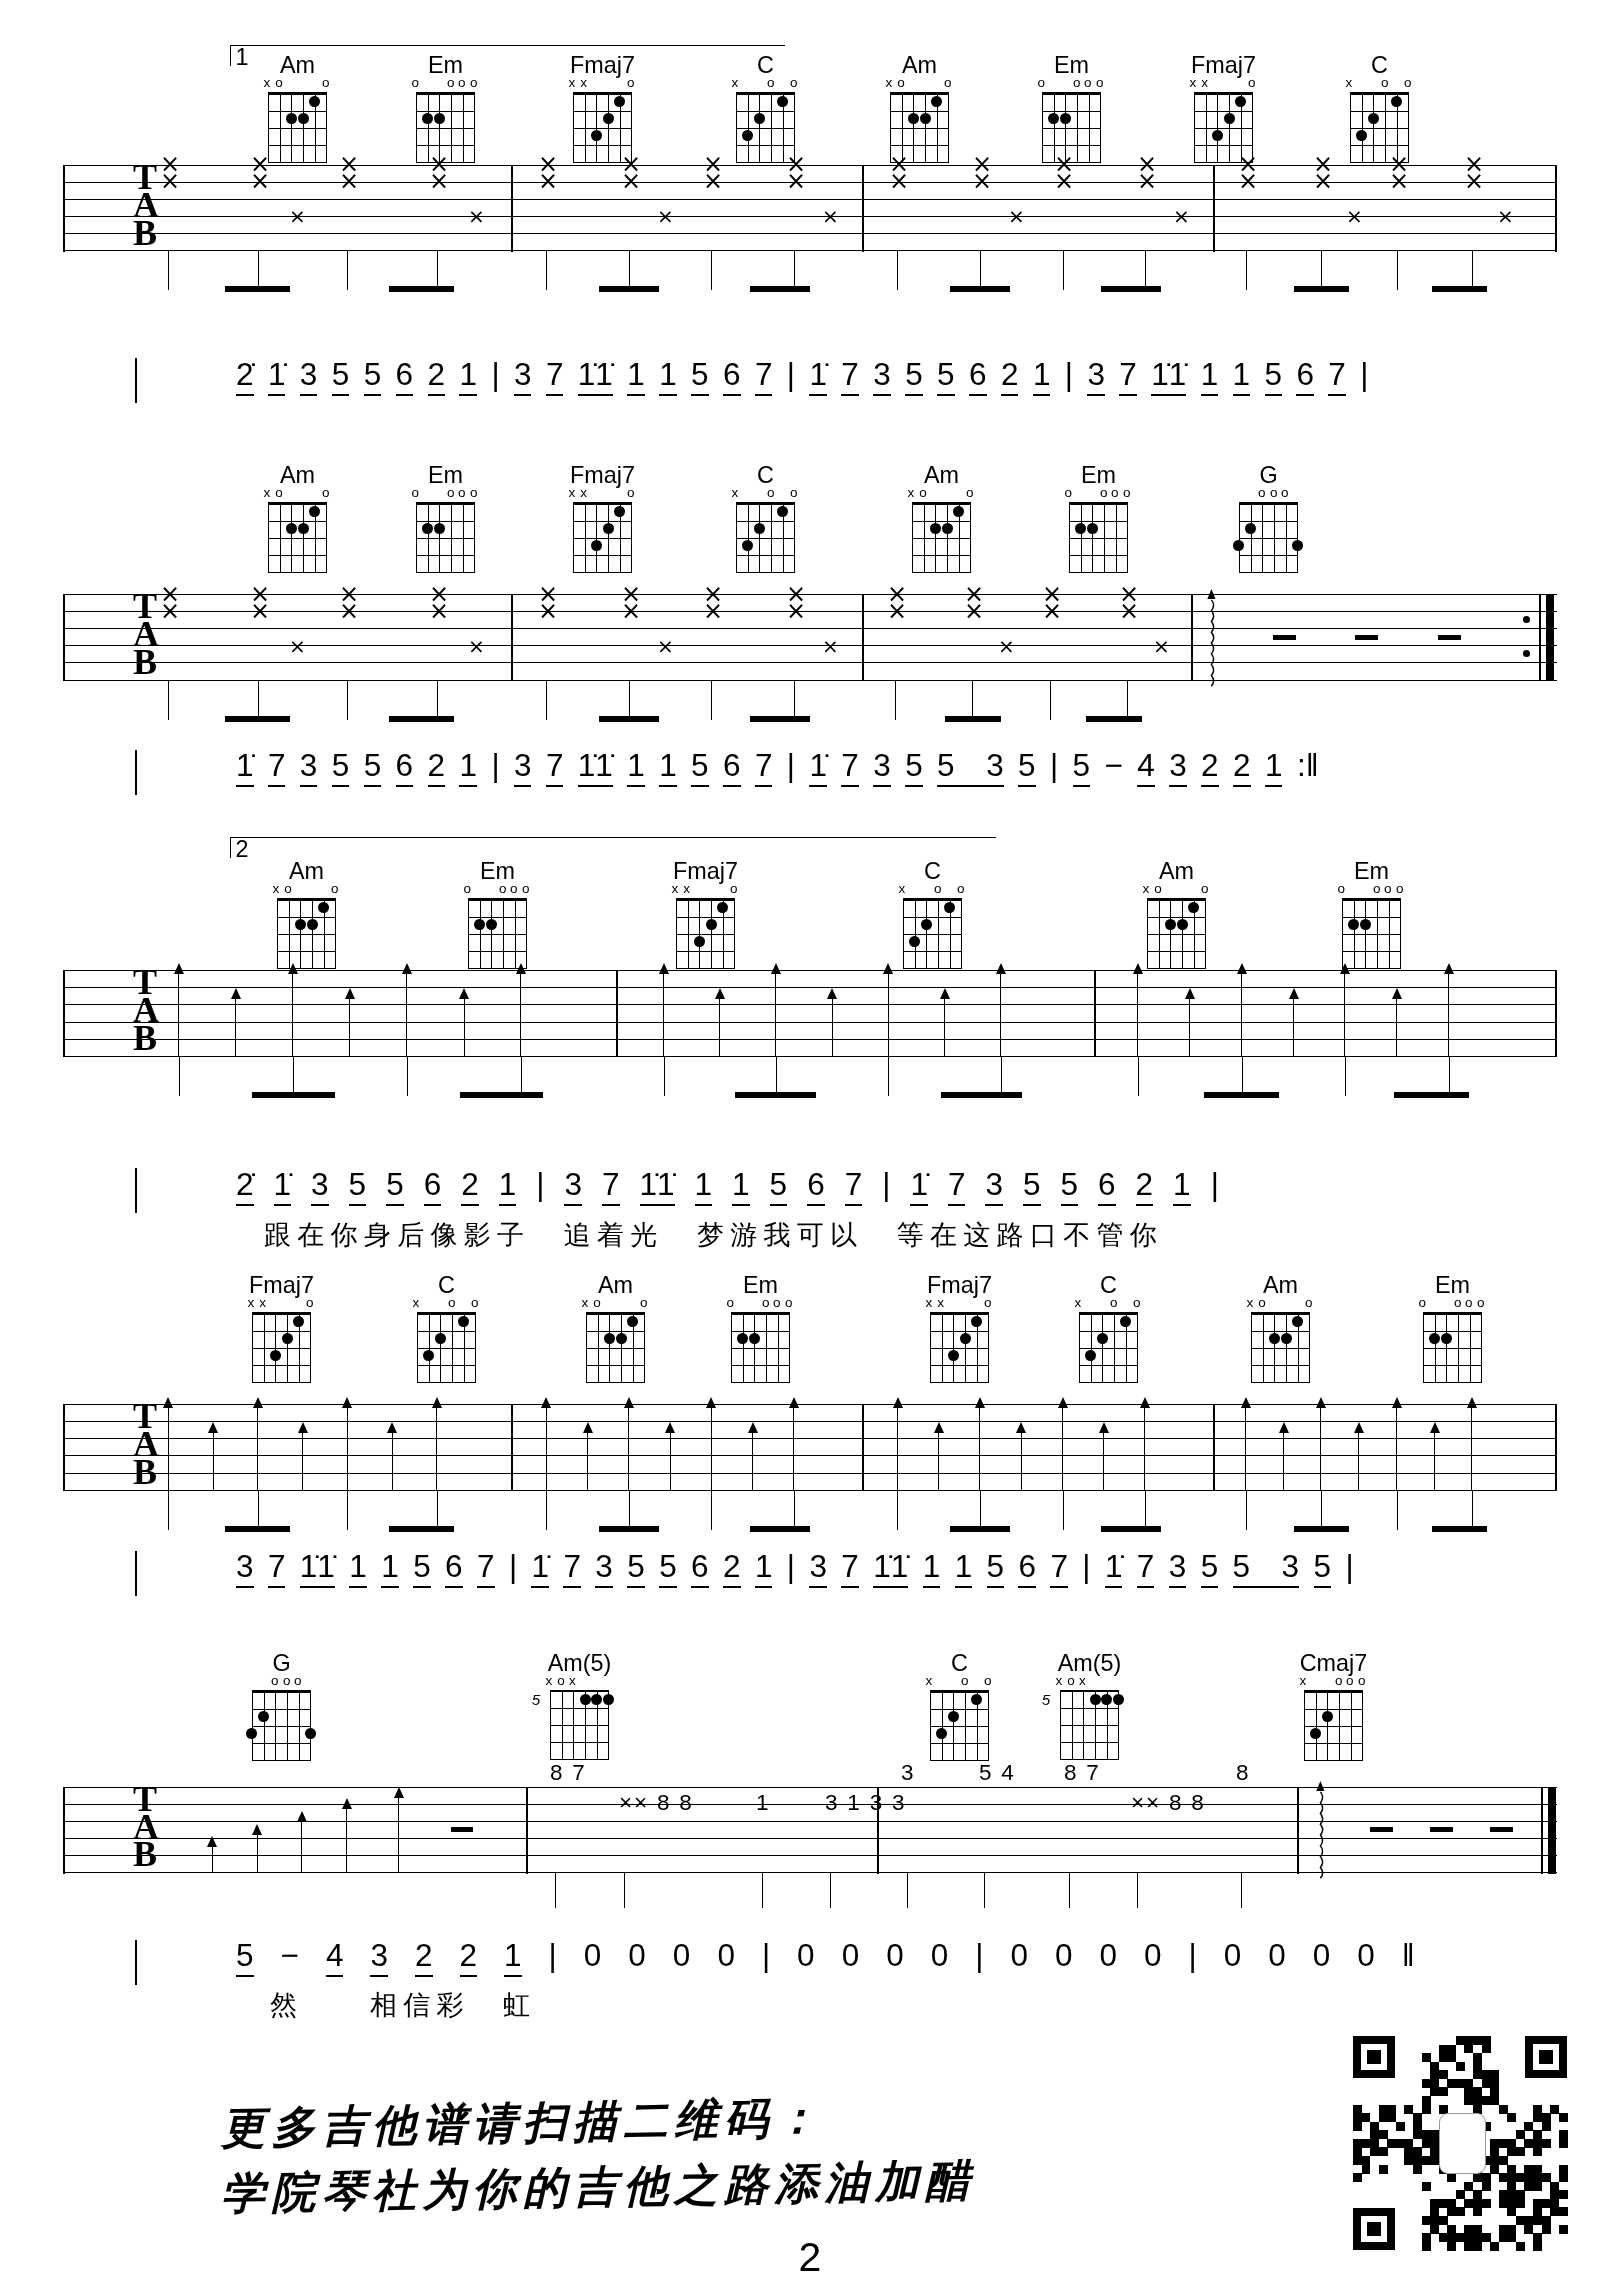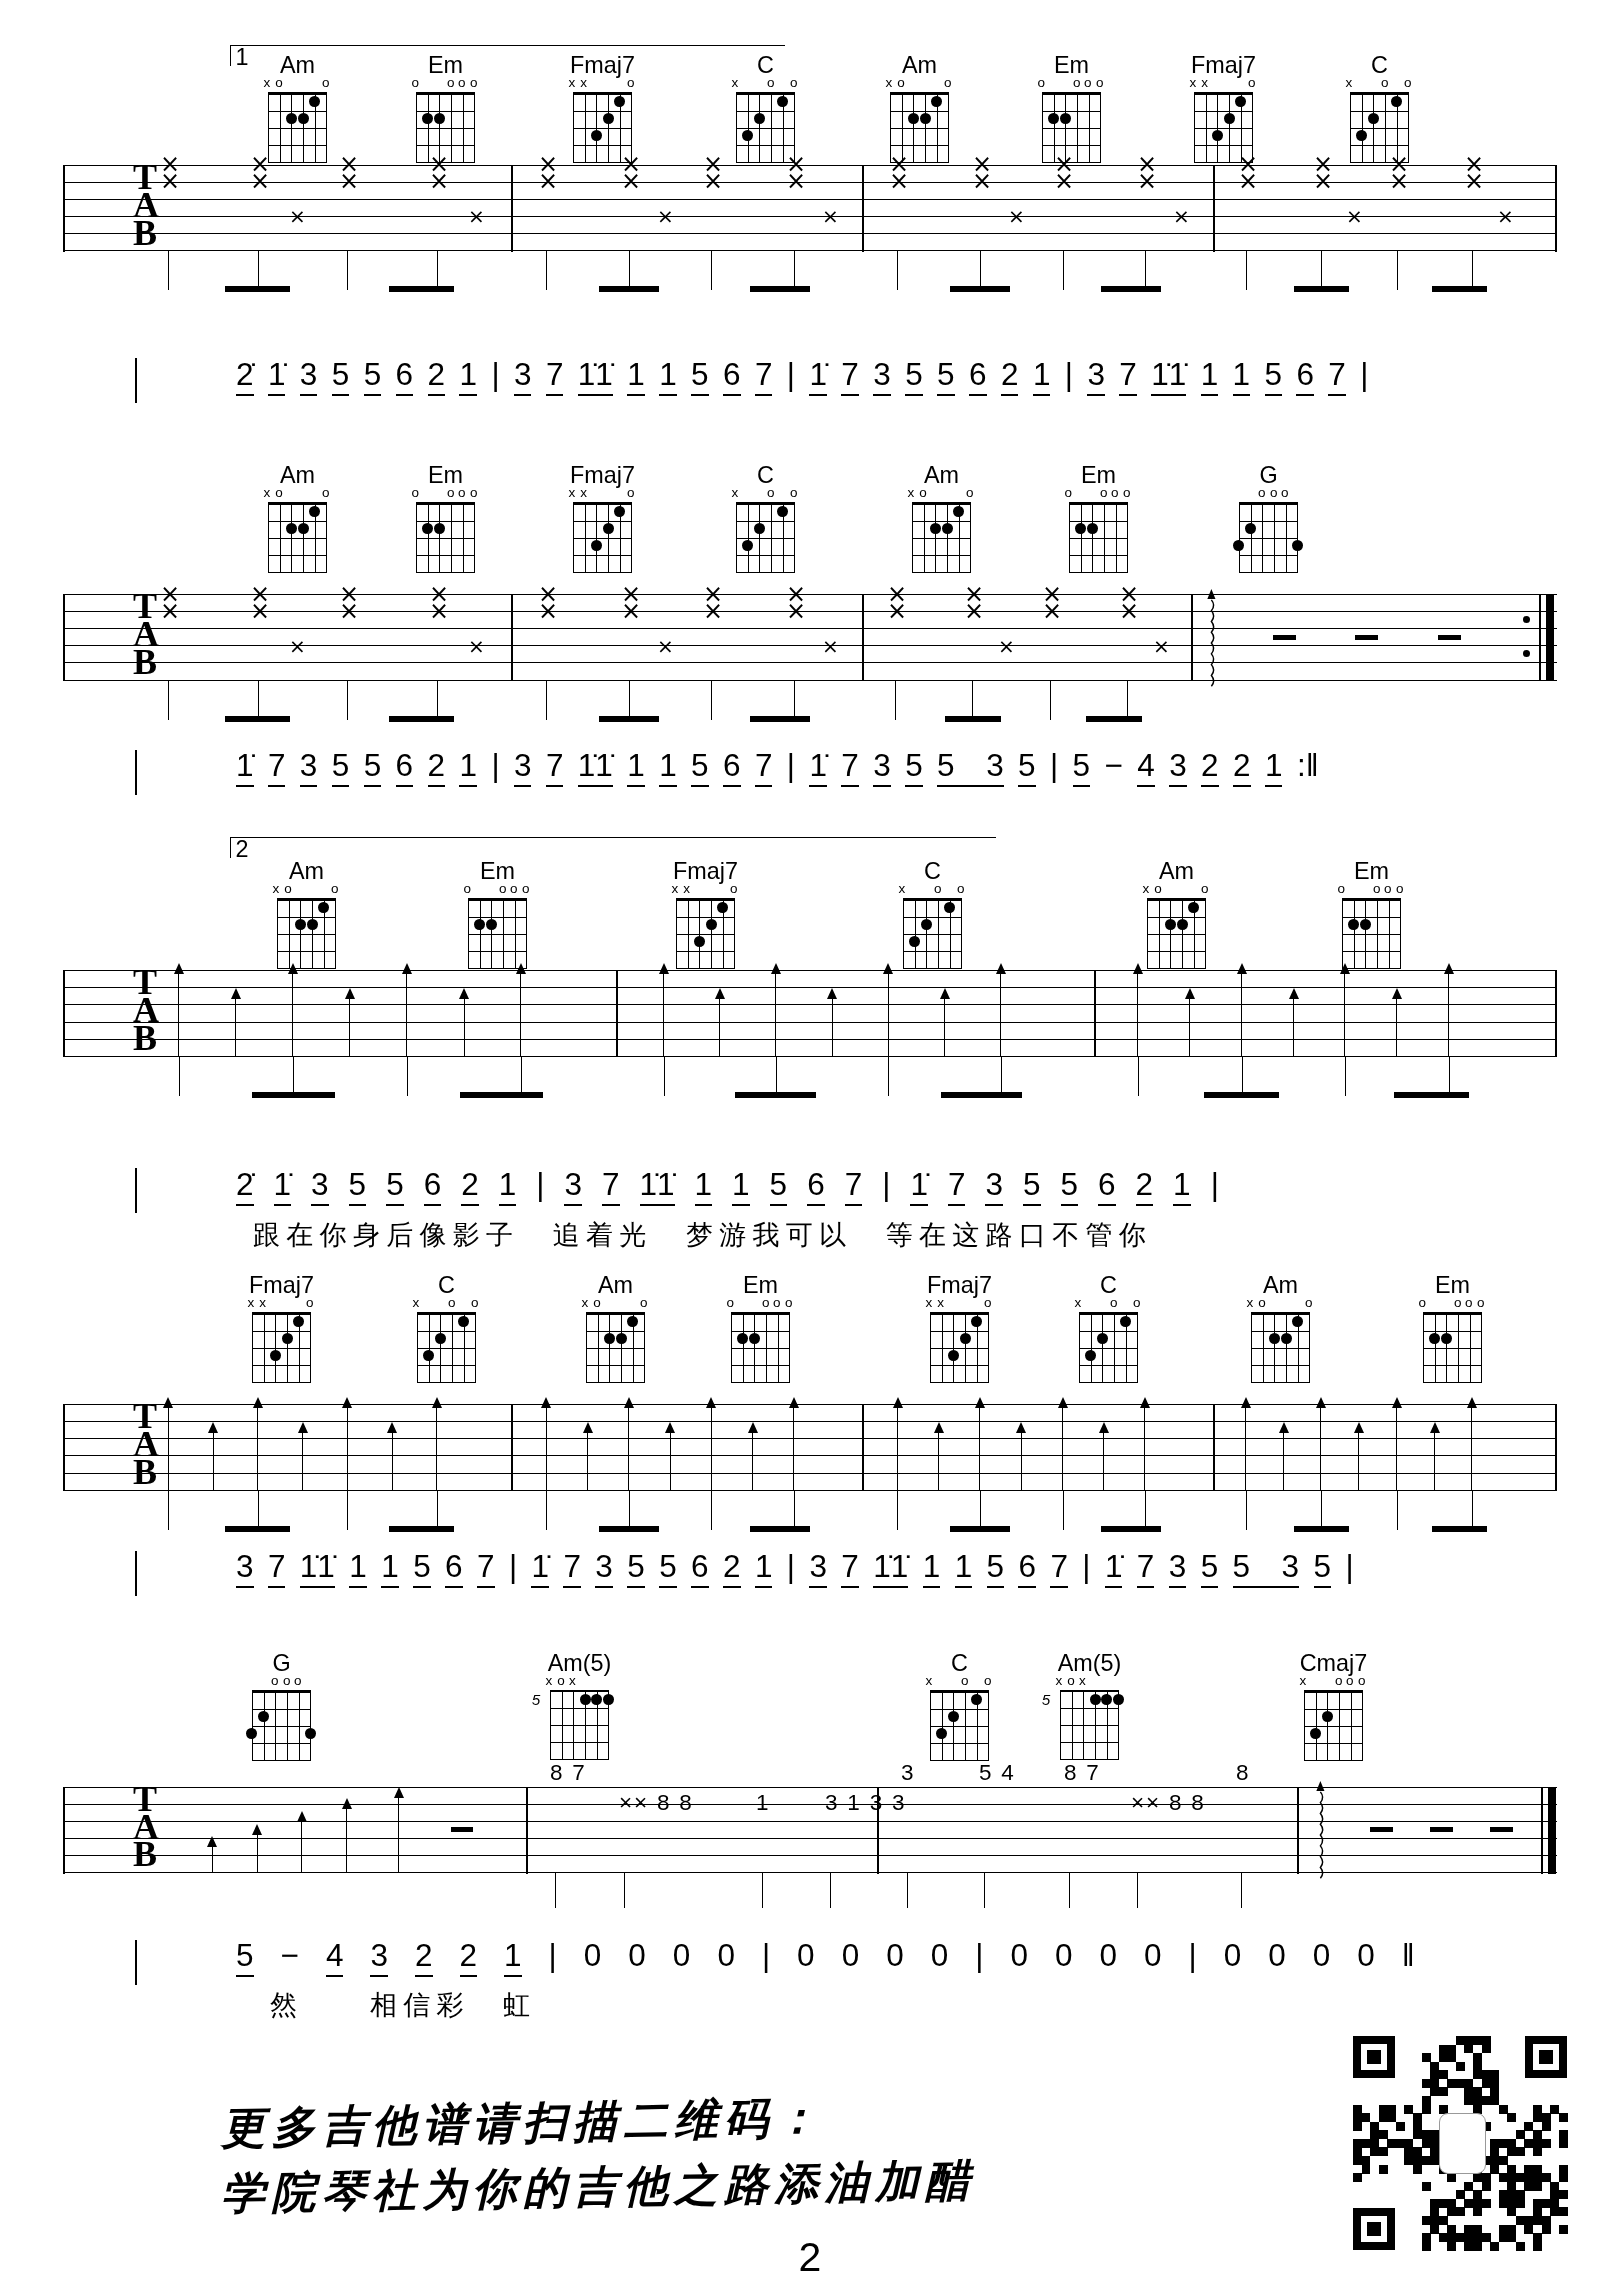--- a/index.html
+++ b/index.html
@@ -540,21 +540,21 @@
       <div class="ahead" style="left: 1392px; top: 988px;"></div>
       <div class="stem" style="left: 1396px; top: 998px; height: 58px;"></div>
       <div class="stem" style="left: 1345px; top: 1056px; height: 40px;"></div>
       <div class="ahead" style="left: 1444px; top: 963px;"></div>
       <div class="stem" style="left: 1448px; top: 973px; height: 83px;"></div>
       <div class="stem" style="left: 1449px; top: 1056px; height: 40px;"></div>
       <div class="beam" style="left: 1204px; top: 1092px; width: 75px;"></div>
       <div class="beam" style="left: 1394px; top: 1092px; width: 75px;"></div>
       <div class="melbar" style="left: 135px; top: 1168px;"></div>
       <div class="mel" style="left: 236px; top: 1165px; gap: 20px;"><span class="u">2̇</span><span class="u">1̇</span><span class="u">3</span><span class="u">5</span><span class="u">5</span><span class="u">6</span><span class="u">2</span><span class="u">1</span><span>|</span><span class="u">3</span><span class="u">7</span><span class="u">1̇1̇</span><span class="u">1</span><span class="u">1</span><span class="u">5</span><span class="u">6</span><span class="u">7</span><span>|</span><span class="u">1̇</span><span class="u">7</span><span class="u">3</span><span class="u">5</span><span class="u">5</span><span class="u">6</span><span class="u">2</span><span class="u">1</span><span>|</span></div>
-      <div class="lyr" style="left: 253px; top: 1217px;">跟在你身后像影子　追着光　梦游我可以　等在这路口不管你</div>
+      <div class="lyr" style="left: 264px; top: 1217px;">跟在你身后像影子　追着光　梦游我可以　等在这路口不管你</div>
       <div class="chord" style="left: 232px; top: 1272px; height: 113px;">
         <div class="cname">Fmaj7</div>
         <div class="mkrow">
           <span class="mk" style="left: -4.5px;">x</span>
           <span class="mk" style="left: 7.2px;">x</span>
           <span class="mk" style="left: 54px;">o</span>
         </div>
         <div class="cgrid"></div>
         <span class="cdot" style="left: 38px; top: 78px;"></span>
         <span class="cdot" style="left: 50px; top: 61px;"></span>

